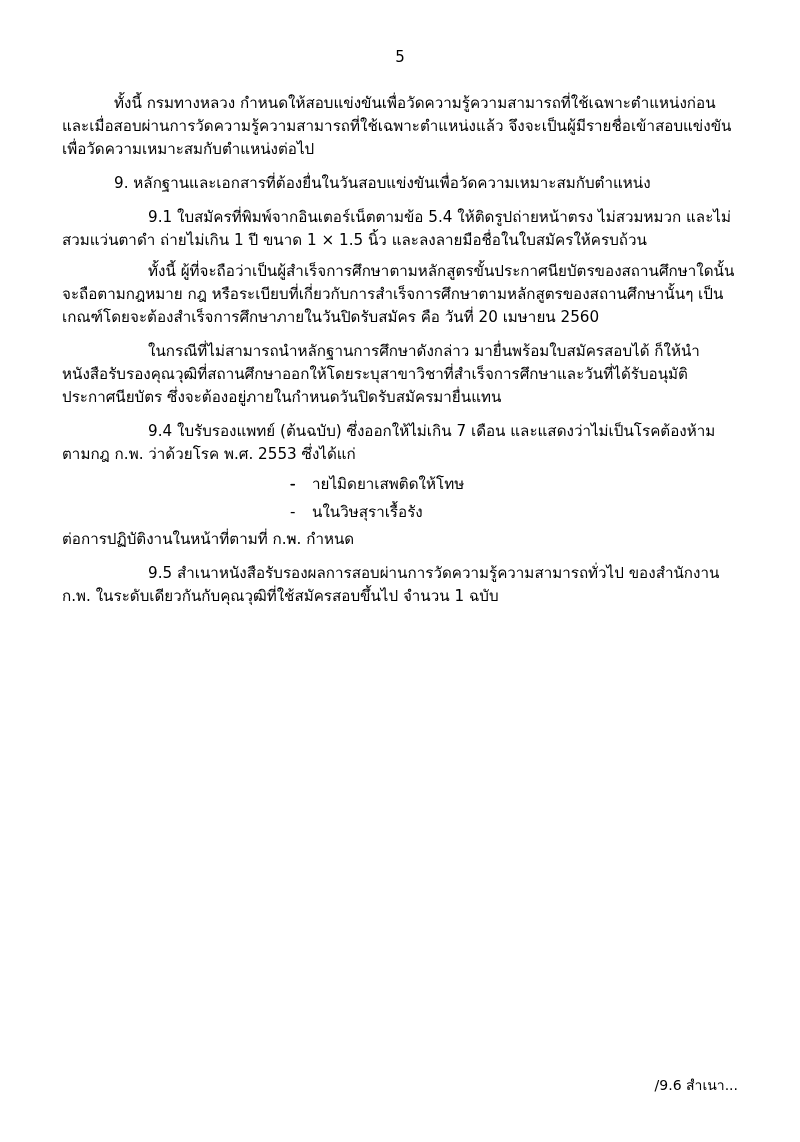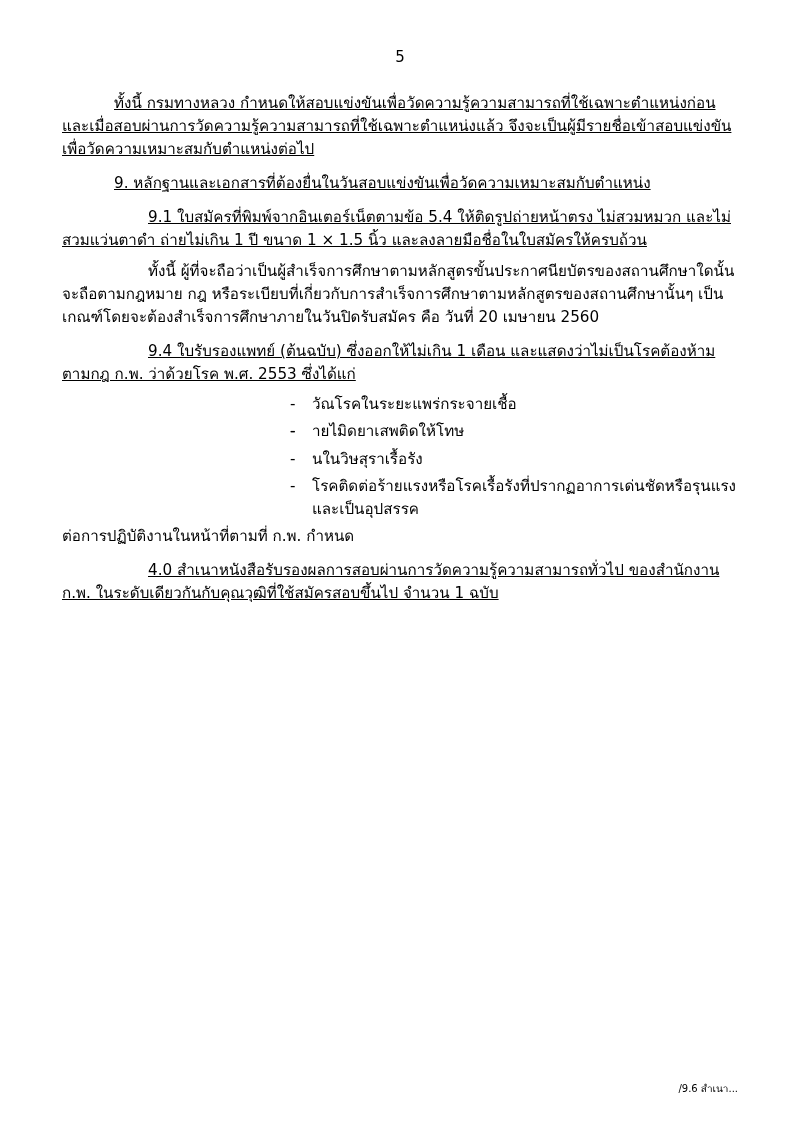--- a/index.html
+++ b/index.html
@@ -27,22 +27,22 @@
     letter-spacing: 0.2px;
   }
   .doc-body {
     font-size: 15.2px;
     line-height: 1.52;
     text-align: left;
   }
   p {
     margin: 0 0 6.5px 0;
   }
-  .indent-1 { text-indent: 52px; text-decoration: underline; }
-  .indent-2 { text-indent: 86px; text-decoration: underline; }
+  .indent-1 { text-indent: 52px; }
+  .indent-2 { text-indent: 86px; }
   .indent-3 { text-indent: 86px; }
   .para-block { margin-bottom: 7px; }
   .gap-before { margin-top: 11px; }
   .gap-more { }
   .bullet-list {
     list-style: none;
     margin: 2px 0 2px 0;
     padding: 0;
   }
   .bullet-list li {
@@ -57,21 +57,21 @@
     left: 228px;
     top: 0;
   }
   .bullet-continue {
     margin-top: 2px;
   }
   .footer-note {
     position: absolute;
     right: 62px;
     bottom: 46px;
-    font-size: 10px;
+    font-size: 14px;
     text-align: right;
   }
 </style>
 </head>
 <body>
 
 <div class="page">
 
   <div class="page-number">5</div>
 
@@ -80,33 +80,34 @@
     <p class="indent-1 para-block">ทั้งนี้ กรมทางหลวง กำหนดให้สอบแข่งขันเพื่อวัดความรู้ความสามารถที่ใช้เฉพาะตำแหน่งก่อน และเมื่อสอบผ่านการวัดความรู้ความสามารถที่ใช้เฉพาะตำแหน่งแล้ว จึงจะเป็นผู้มีรายชื่อเข้าสอบแข่งขันเพื่อวัดความเหมาะสมกับตำแหน่งต่อไป</p>
 
     <p class="indent-1 para-block gap-before">9. หลักฐานและเอกสารที่ต้องยื่นในวันสอบแข่งขันเพื่อวัดความเหมาะสมกับตำแหน่ง</p>
 
     <p class="indent-2 para-block gap-before">9.1 ใบสมัครที่พิมพ์จากอินเตอร์เน็ตตามข้อ 5.4  ให้ติดรูปถ่ายหน้าตรง ไม่สวมหมวก และไม่สวมแว่นตาดำ ถ่ายไม่เกิน 1 ปี ขนาด 1 × 1.5 นิ้ว และลงลายมือชื่อในใบสมัครให้ครบถ้วน</p>
 
 
 
     <p class="indent-3 para-block gap-more">ทั้งนี้ ผู้ที่จะถือว่าเป็นผู้สำเร็จการศึกษาตามหลักสูตรขั้นประกาศนียบัตรของสถานศึกษาใดนั้นจะถือตามกฎหมาย กฎ หรือระเบียบที่เกี่ยวกับการสำเร็จการศึกษาตามหลักสูตรของสถานศึกษานั้นๆ เป็นเกณฑ์โดยจะต้องสำเร็จการศึกษาภายในวันปิดรับสมัคร คือ วันที่ 20 เมษายน 2560</p>
 
+    <p class="indent-3 para-block gap-before">ในกรณีที่ไม่สามารถนำหลักฐานการศึกษาดังกล่าว มายื่นพร้อมใบสมัครสอบได้ ก็ให้นำหนังสือรับรองคุณวุฒิที่สถานศึกษาออกให้โดยระบุสาขาวิชาที่สำเร็จการศึกษาและวันที่ได้รับอนุมัติประกาศนียบัตร ซึ่งจะต้องอยู่ภายในกำหนดวันปิดรับสมัครมายื่นแทน</p>
 
-    <p class="indent-2 para-block gap-before">9.4  ใบรับรองแพทย์ (ต้นฉบับ) ซึ่งออกให้ไม่เกิน 1 เดือน และแสดงว่าไม่เป็นโรคต้องห้ามตามกฎ ก.พ. ว่าด้วยโรค พ.ศ. 2553  ซึ่งได้แก่</p>
+    <p class="indent-2 para-block gap-before">9.4  ใบรับรองแพทย์ (ต้นฉบับ) ซึ่งออกให้ไม่เกิน 7 เดือน และแสดงว่าไม่เป็นโรคต้องห้ามตามกฎ ก.พ. ว่าด้วยโรค พ.ศ. 2553  ซึ่งได้แก่</p>
 
     <ul class="bullet-list">
-      <li><span class="dash">-</span><span>วัณโรคในระยะแพร่กระจายเชื้อ</span></li>
+      <li><span class="dash">-</span></li>
       <li><span class="dash">-</span></li>
       <li><span class="dash">-</span><span>ายไมิดยาเสพติดให้โทษ</span></li>
       <li><span class="dash">-</span><span>นในวิษสุราเรื้อรัง</span></li>
-      <li><span class="dash">-</span><span>โรคติดต่อร้ายแรงหรือโรคเรื้อรังที่ปรากฏอาการเด่นชัดหรือรุนแรงและเป็นอุปสรรค</span></li>
+      <li><span class="dash">-</span></li>
     </ul>
 
     <p class="bullet-continue">ต่อการปฏิบัติงานในหน้าที่ตามที่ ก.พ. กำหนด</p>
 
-    <p class="indent-2 para-block gap-before">4.0  สำเนาหนังสือรับรองผลการสอบผ่านการวัดความรู้ความสามารถทั่วไป ของสำนักงาน ก.พ. ในระดับเดียวกันกับคุณวุฒิที่ใช้สมัครสอบขึ้นไป  จำนวน 1 ฉบับ</p>
+    <p class="indent-2 para-block gap-before">9.5  สำเนาหนังสือรับรองผลการสอบผ่านการวัดความรู้ความสามารถทั่วไป ของสำนักงาน ก.พ. ในระดับเดียวกันกับคุณวุฒิที่ใช้สมัครสอบขึ้นไป  จำนวน 1 ฉบับ</p>
 
 
   </div>
 
   <div class="footer-note">/9.6 สำเนา...</div>
 
 </div>
 
 </body></html>

